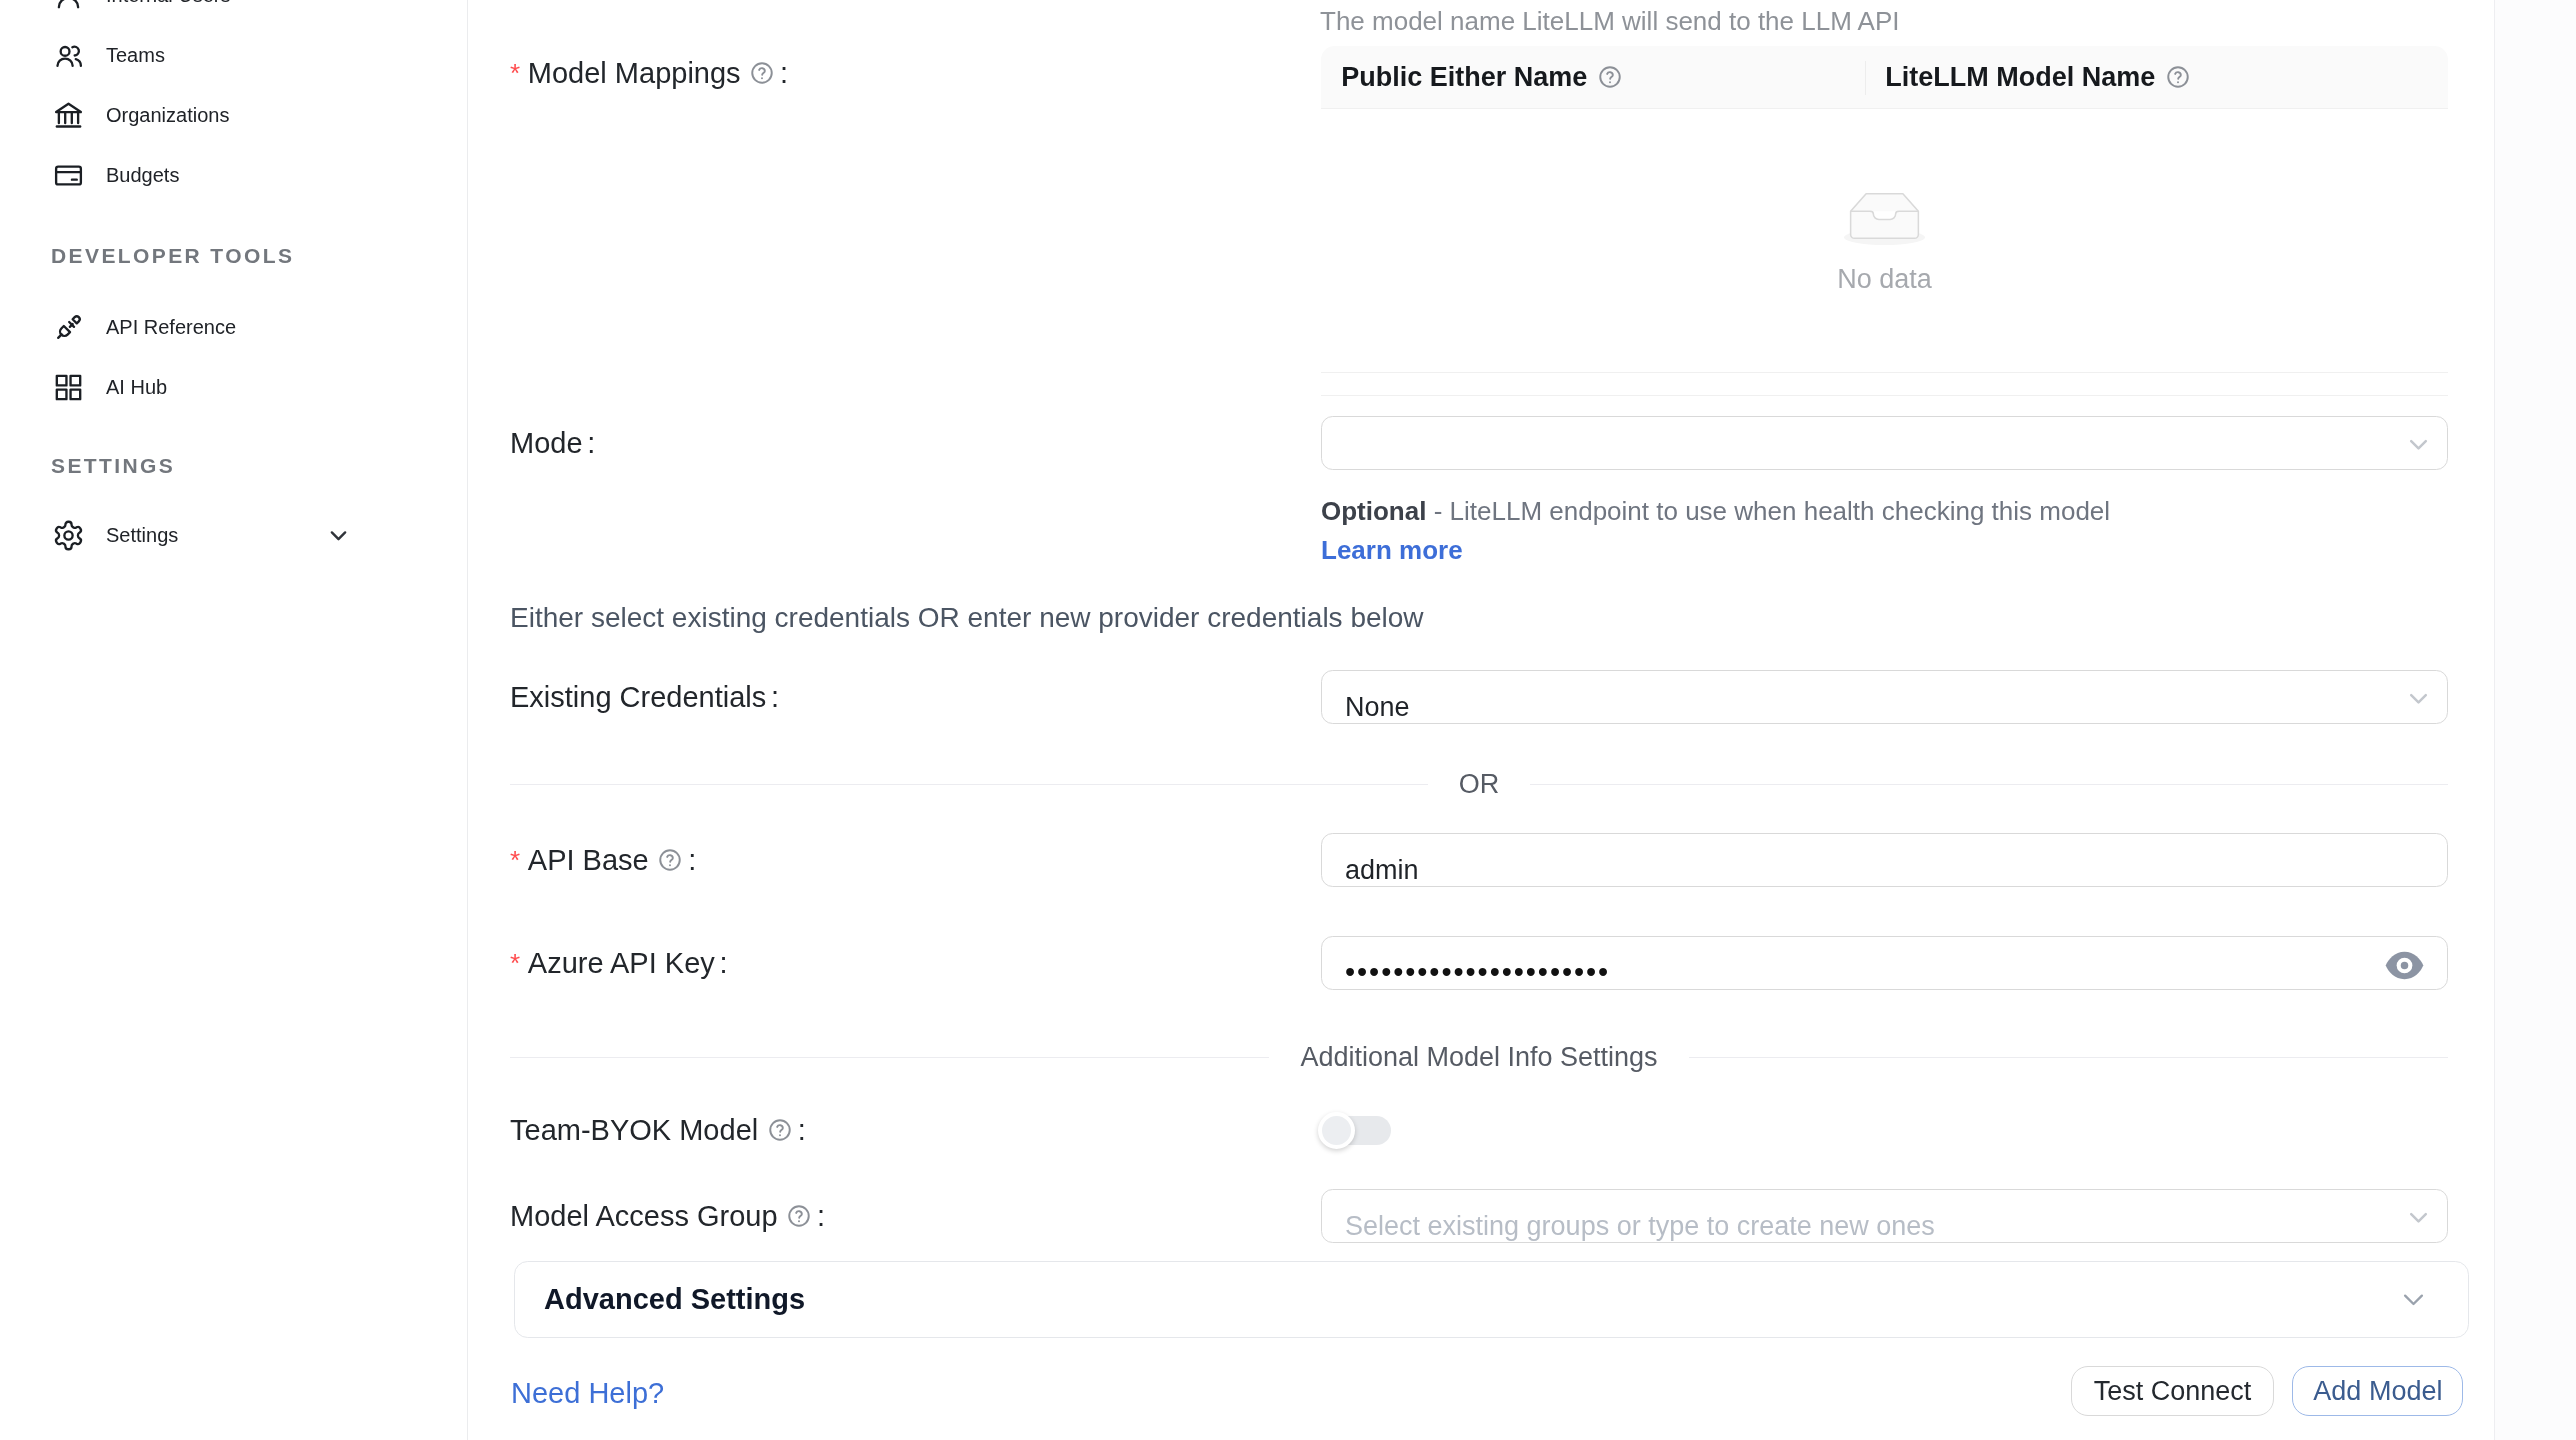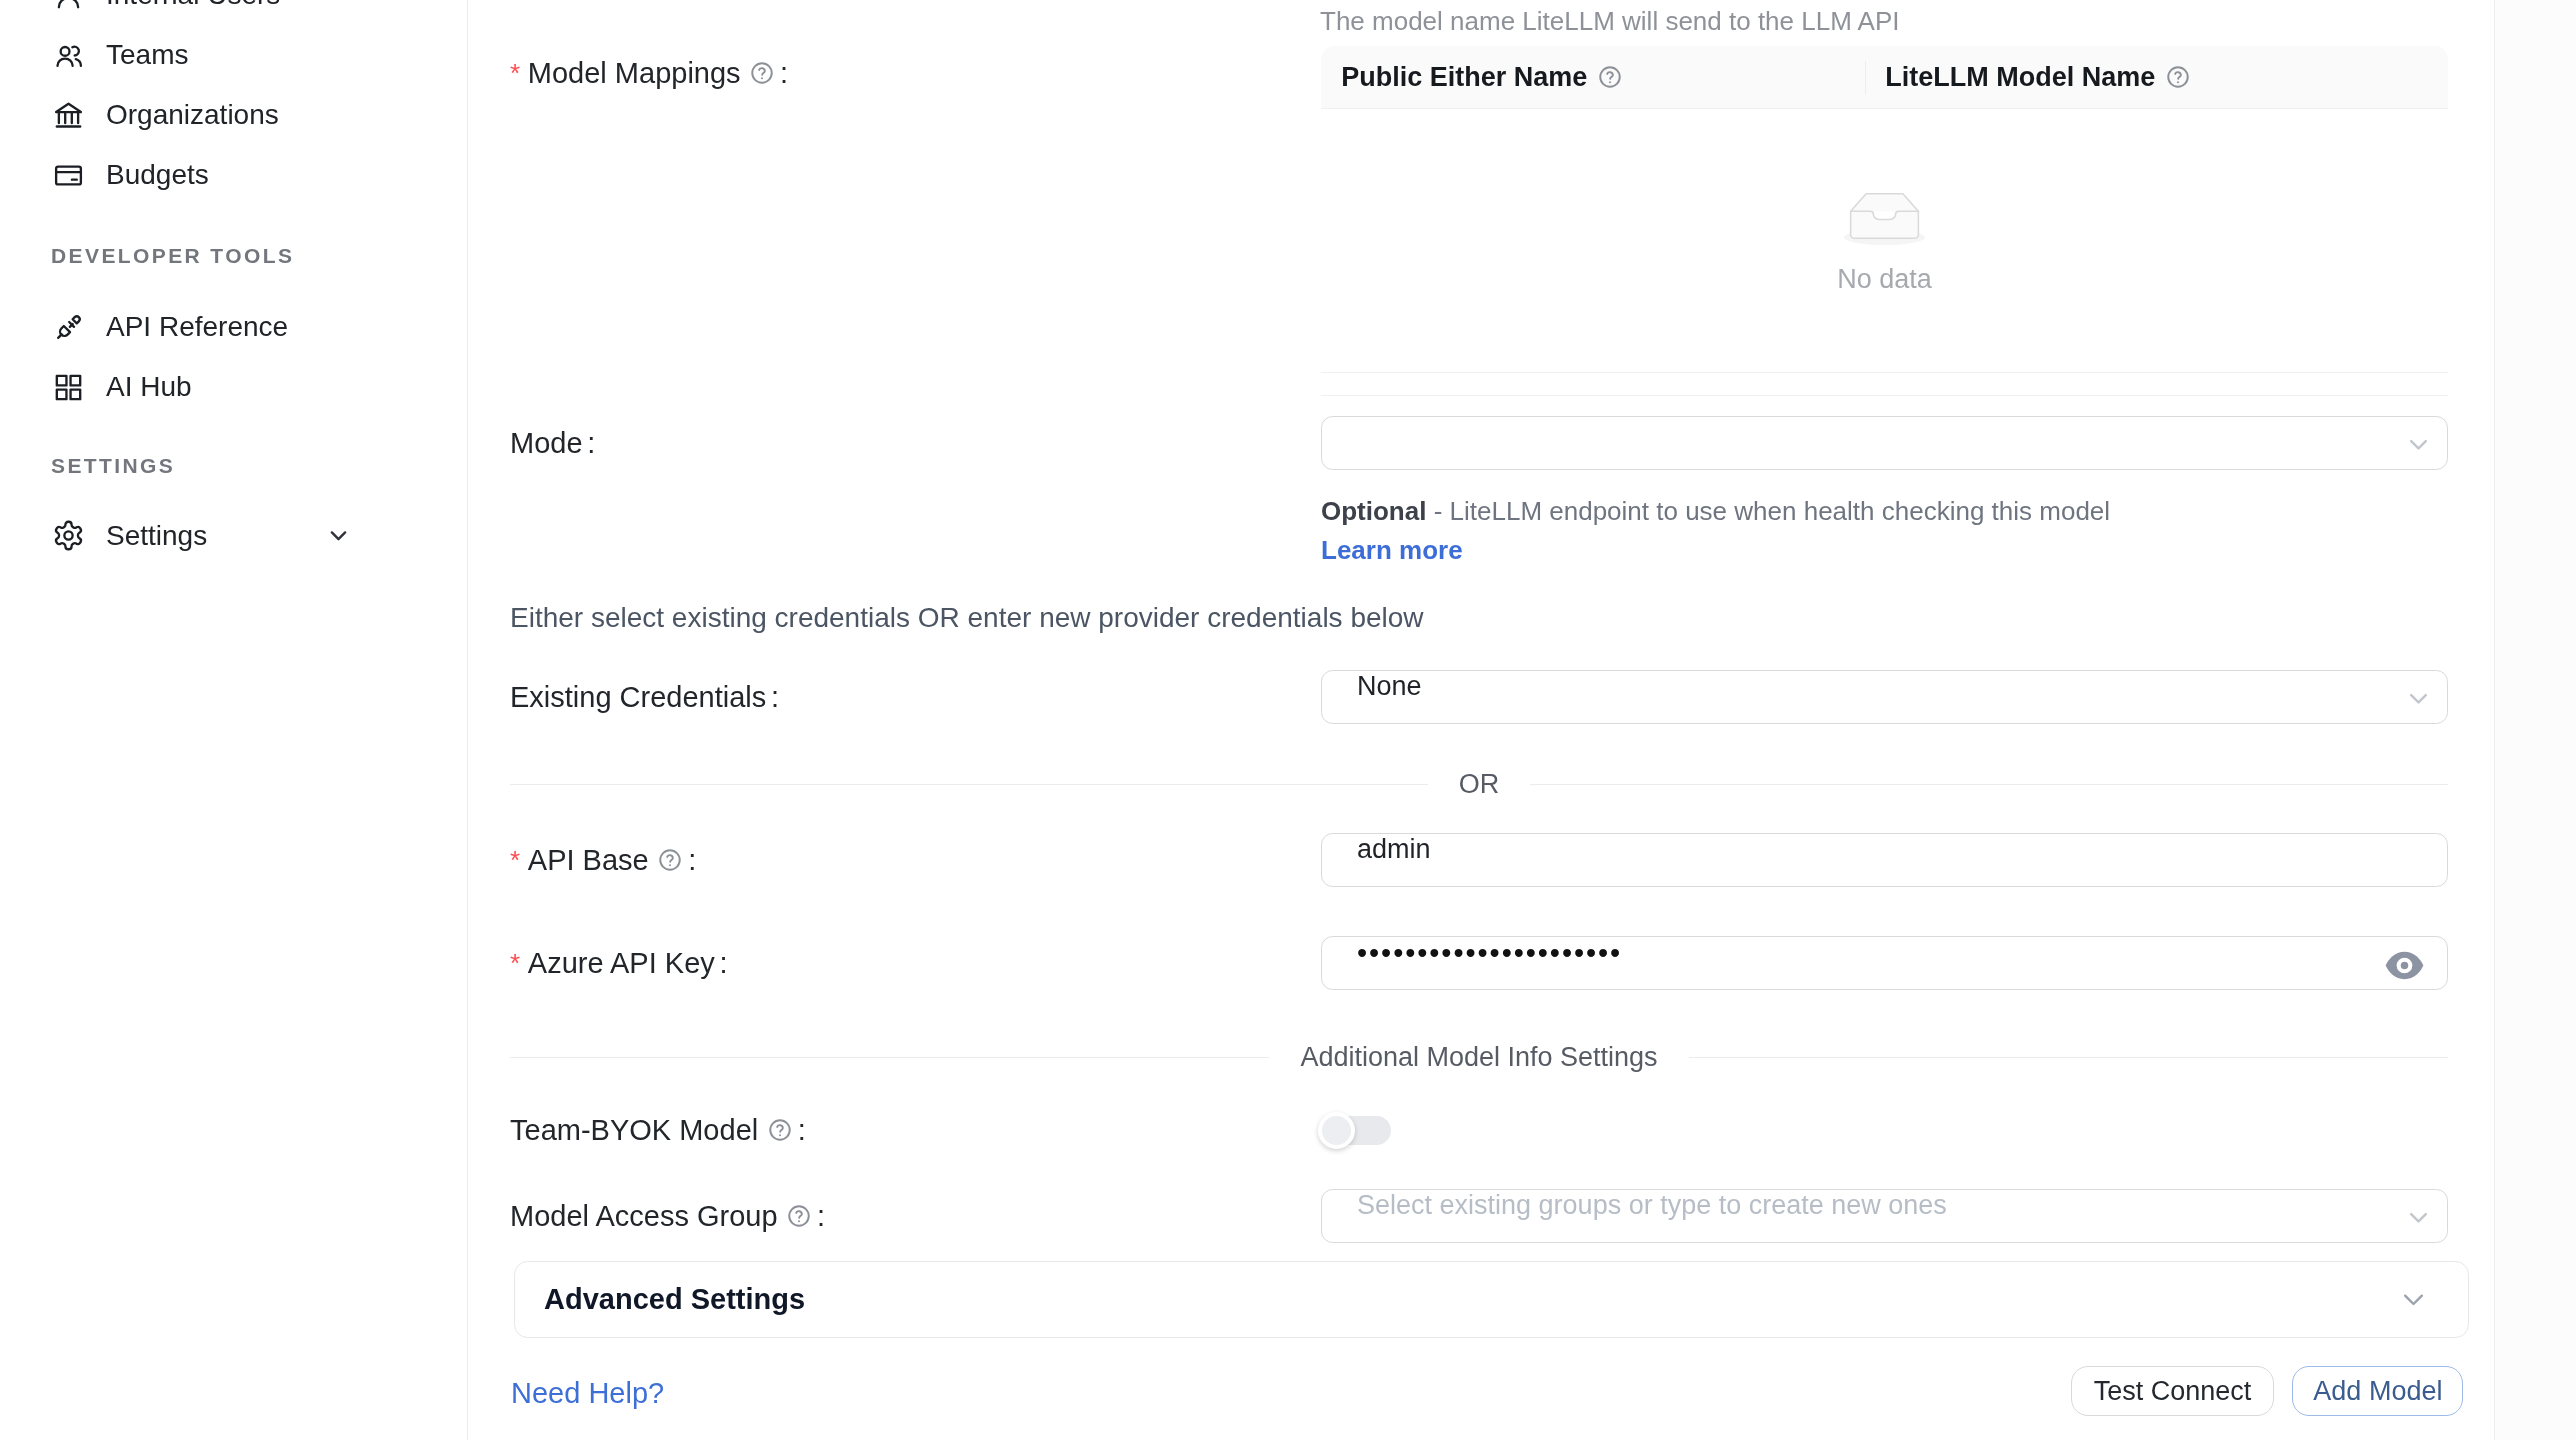--- a/index.html
+++ b/index.html
@@ -11,21 +11,21 @@
   .page { position:relative; width:2576px; height:1440px; background:#fff; }
 
   
   .sidebar {
     position:absolute; left:0; top:0; width:468px; height:1440px;
     border-right:1px solid #ebecee; background:#fff; overflow:hidden;
   }
   .nav-item {
     display:flex; align-items:center; height:60px;
     padding-left:52px; padding-right:114px; cursor:pointer;
-    color:#202328; font-size:28px;
+    color:#202328; font-size:20px;
   }
   .nav-item .nav-icon { width:33px; height:33px; flex:0 0 33px; color:#1b1f24; }
   .nav-item .nav-icon svg { width:33px; height:33px; display:block; }
   .nav-label { margin-left:21px; white-space:nowrap; }
   .nav-chevron { margin-left:auto; width:29px; height:29px; color:#30343a; }
   .nav-chevron svg { width:29px; height:29px; display:block; }
   .nav-item.cut { margin-top:-35px; }
   .nav-section {
     height:43px; display:flex; align-items:center;
     padding-left:51px; color:#73777d; font-size:21px; font-weight:700;
@@ -82,21 +82,21 @@
     display:flex; flex-direction:column; align-items:center; justify-content:flex-start;
   }
   .mm-empty-icon { margin-top:79px; width:95px; height:60px; }
   .mm-empty-text { margin-top:15.5px; color:#a6a9ae; font-size:27px; }
   .mm-foot { height:23px; border-bottom:1px solid #f0f0f0; }
 
   
   .select, .text-input {
     position:relative; height:54px; background:#fff;
     border:1.5px solid #d9d9d9; border-radius:11.6px;
-    display:flex; align-items:flex-start; padding:0 58px 0 35px;
+    display:flex; align-items:flex-end; padding:0 58px 0 23px;
     font-size:27px; color:#1f2328; cursor:pointer;
   }
   .text-input { cursor:text; }
   .select .sel-chevron {
     position:absolute; right:15.5px; top:13.6px; width:27px; height:27px; color:#c3c7cd;
   }
   .select .sel-chevron svg { width:27px; height:27px; display:block; }
   .placeholder { color:#b7bdc6; }
   .masked { letter-spacing:1.9px; font-size:29px; color:#111; }
   .eye-btn {

